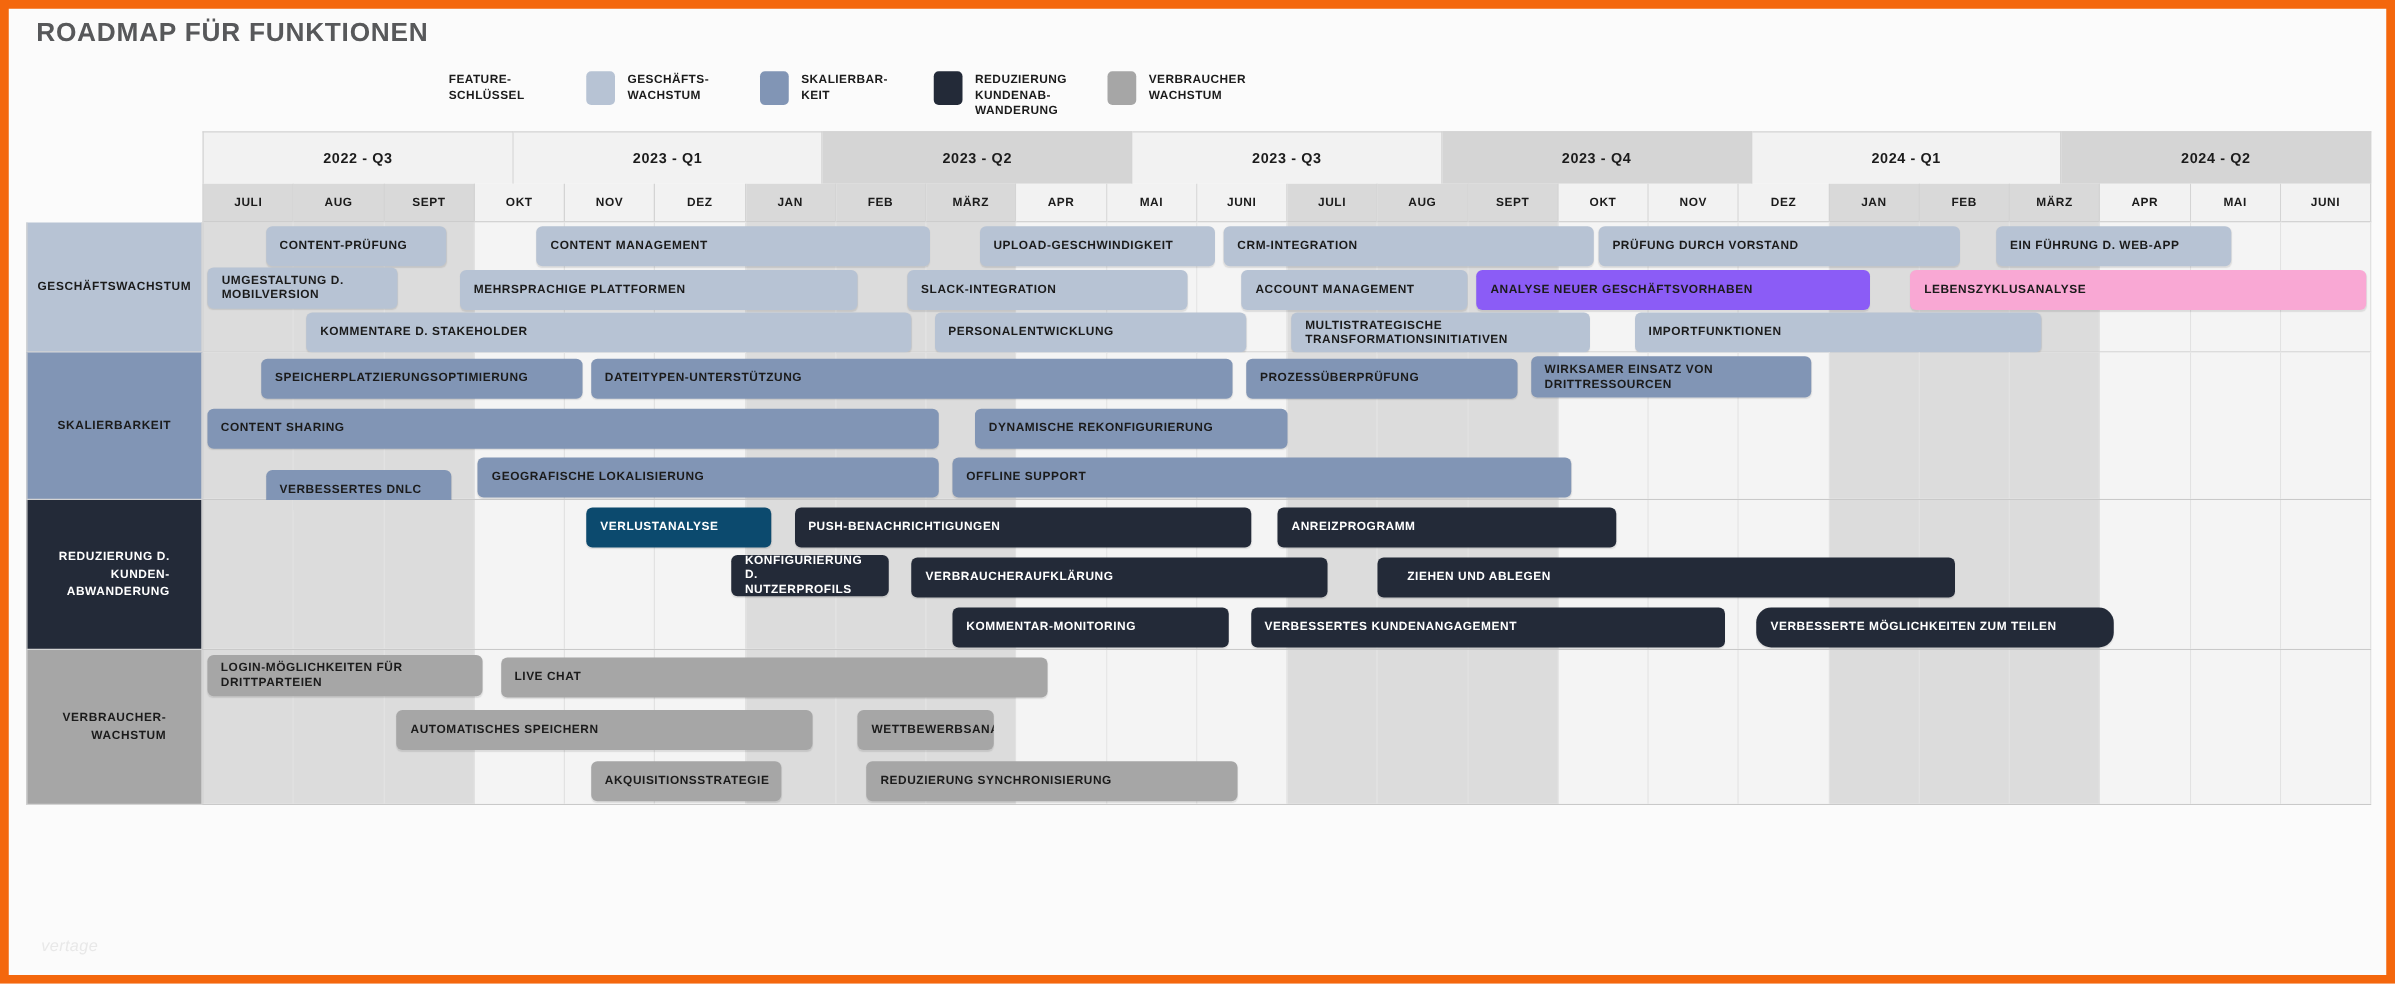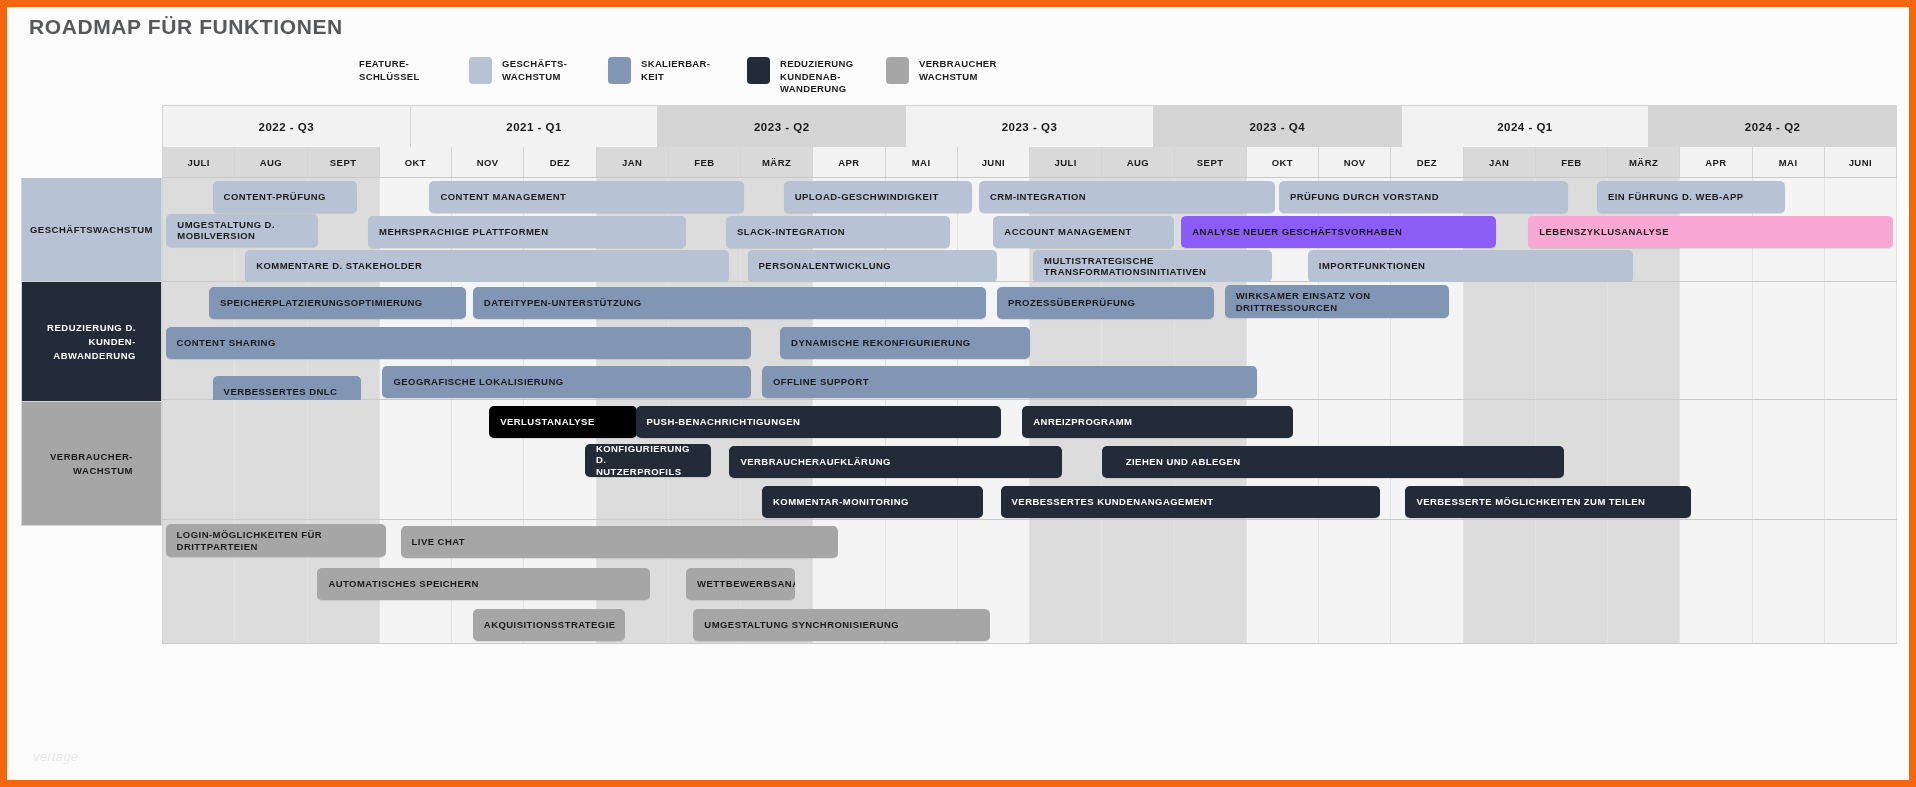--- a/index.html
+++ b/index.html
@@ -197,30 +197,31 @@
         <div class="legend-swatch" style="background: rgb(166, 166, 166);"></div>
         <div class="legend-label">VERBRAUCHER
 WACHSTUM</div>
       </div>
     </div>
 
   <div id="board">
     <div id="laneheads">
       <div class="spacer"></div>
     <div class="lanehead" style="height: 104px; background: rgb(183, 195, 212); color: rgb(27, 27, 27);">GESCHÄFTSWACHSTUM</div>
+        <div class="lanehead" style="height: 118px; background: rgb(129, 149, 181); color: rgb(27, 27, 27);">SKALIERBARKEIT</div>
         <div class="lanehead" style="height: 120px; background: rgb(35, 42, 56); color: rgb(255, 255, 255);">REDUZIERUNG D.
 KUNDEN-
 ABWANDERUNG</div>
         <div class="lanehead" style="height: 124px; background: rgb(166, 166, 166); color: rgb(27, 27, 27);">VERBRAUCHER-
 WACHSTUM</div>
       </div>
     <div id="timeline">
       <div class="qrow" id="qrow">
           <div class="qcell light">2022 - Q3</div>
-          <div class="qcell light">2021 - Q1</div>
+          <div class="qcell light">2023 - Q1</div>
           <div class="qcell dark">2023 - Q2</div>
           <div class="qcell light">2023 - Q3</div>
           <div class="qcell dark">2023 - Q4</div>
           <div class="qcell light">2024 - Q1</div>
           <div class="qcell dark">2024 - Q2</div>
         </div>
       <div class="mrow" id="mrow">
           <div class="mcell dark">JULI</div>
           <div class="mcell dark">AUG</div>
           <div class="mcell dark">SEPT</div>
@@ -350,30 +351,30 @@
               <div class="light"></div>
               <div class="light"></div>
               <div class="light"></div>
               <div class="dark"></div>
               <div class="dark"></div>
               <div class="dark"></div>
               <div class="light"></div>
               <div class="light"></div>
               <div class="light"></div>
             </div>
-            <div class="bar" style="left: 17.7083%; width: 8.54167%; top: 5.5px; background: #000000; color: rgb(255, 255, 255); margin-left: 20px;">VERLUSTANALYSE</div>
+            <div class="bar" style="left: 17.7083%; width: 8.54167%; top: 5.5px; background: #0c4a6e; color: rgb(255, 255, 255);">VERLUSTANALYSE</div>
             <div class="bar" style="left: 27.2917%; width: 21.0417%; top: 5.5px; background: rgb(35, 42, 56); color: rgb(255, 255, 255);">PUSH-BENACHRICHTIGUNGEN</div>
             <div class="bar" style="left: 49.5833%; width: 15.625%; top: 5.5px; background: rgb(35, 42, 56); color: rgb(255, 255, 255);">ANREIZPROGRAMM</div>
             <div class="bar tall" style="left: 24.375%; width: 7.29167%; top: 43.5px; background: rgb(35, 42, 56); color: rgb(255, 255, 255);">KONFIGURIERUNG D.
 NUTZERPROFILS</div>
             <div class="bar" style="left: 32.7083%; width: 19.1667%; top: 45.5px; background: rgb(35, 42, 56); color: rgb(255, 255, 255);">VERBRAUCHERAUFKLÄRUNG</div>
             <div class="bar" style="left: 54.1667%; width: 26.6667%; top: 45.5px; background: rgb(35, 42, 56); color: rgb(255, 255, 255); padding-left: 24px;">ZIEHEN UND ABLEGEN</div>
             <div class="bar" style="left: 34.5833%; width: 12.7083%; top: 85.5px; background: rgb(35, 42, 56); color: rgb(255, 255, 255);">KOMMENTAR-MONITORING</div>
             <div class="bar" style="left: 48.3333%; width: 21.875%; top: 85.5px; background: rgb(35, 42, 56); color: rgb(255, 255, 255);">VERBESSERTES KUNDENANGAGEMENT</div>
-            <div class="bar" style="left: 71.6667%; width: 16.4583%; top: 85.5px; background: rgb(35, 42, 56); color: rgb(255, 255, 255);">VERBESSERTE MÖGLICHKEITEN ZUM TEILEN</div>
+            <div class="bar" style="left: 71.6667%; width: 16.4583%; top: 85.5px; background: rgb(35, 42, 56); color: rgb(255, 255, 255); border-radius: 12px;">VERBESSERTE MÖGLICHKEITEN ZUM TEILEN</div>
           </div>
           <div class="lane" style="height: 124px;">
             <div class="colbg">
               <div class="dark"></div>
               <div class="dark"></div>
               <div class="dark"></div>
               <div class="light"></div>
               <div class="light"></div>
               <div class="light"></div>
               <div class="dark"></div>
@@ -394,20 +395,20 @@
               <div class="light"></div>
               <div class="light"></div>
               <div class="light"></div>
             </div>
             <div class="bar tall" style="left: 0.208333%; width: 12.7083%; top: 4.16667px; background: rgb(166, 166, 166); color: rgb(27, 27, 27);">LOGIN-MÖGLICHKEITEN FÜR
 DRITTPARTEIEN</div>
             <div class="bar" style="left: 13.75%; width: 25.2083%; top: 6.16667px; background: rgb(166, 166, 166); color: rgb(27, 27, 27);">LIVE CHAT</div>
             <div class="bar" style="left: 8.95833%; width: 19.1667%; top: 47.5px; background: rgb(166, 166, 166); color: rgb(27, 27, 27);">AUTOMATISCHES SPEICHERN</div>
             <div class="bar" style="left: 30.2083%; width: 6.25%; top: 47.5px; background: rgb(166, 166, 166); color: rgb(27, 27, 27);">WETTBEWERBSANALYSE</div>
             <div class="bar" style="left: 17.9167%; width: 8.75%; top: 88.8333px; background: rgb(166, 166, 166); color: rgb(27, 27, 27);">AKQUISITIONSSTRATEGIE</div>
-            <div class="bar" style="left: 30.625%; width: 17.0833%; top: 88.8333px; background: rgb(166, 166, 166); color: rgb(27, 27, 27);">UMGESTALTUNG SYNCHRONISIERUNG</div>
+            <div class="bar" style="left: 30.625%; width: 17.0833%; top: 88.8333px; background: rgb(166, 166, 166); color: rgb(27, 27, 27);">REDUZIERUNG SYNCHRONISIERUNG</div>
           </div>
         </div>
     </div>
   </div>
 
   <div id="logo">vertage</div>
 </div>
 
 </body></html>

